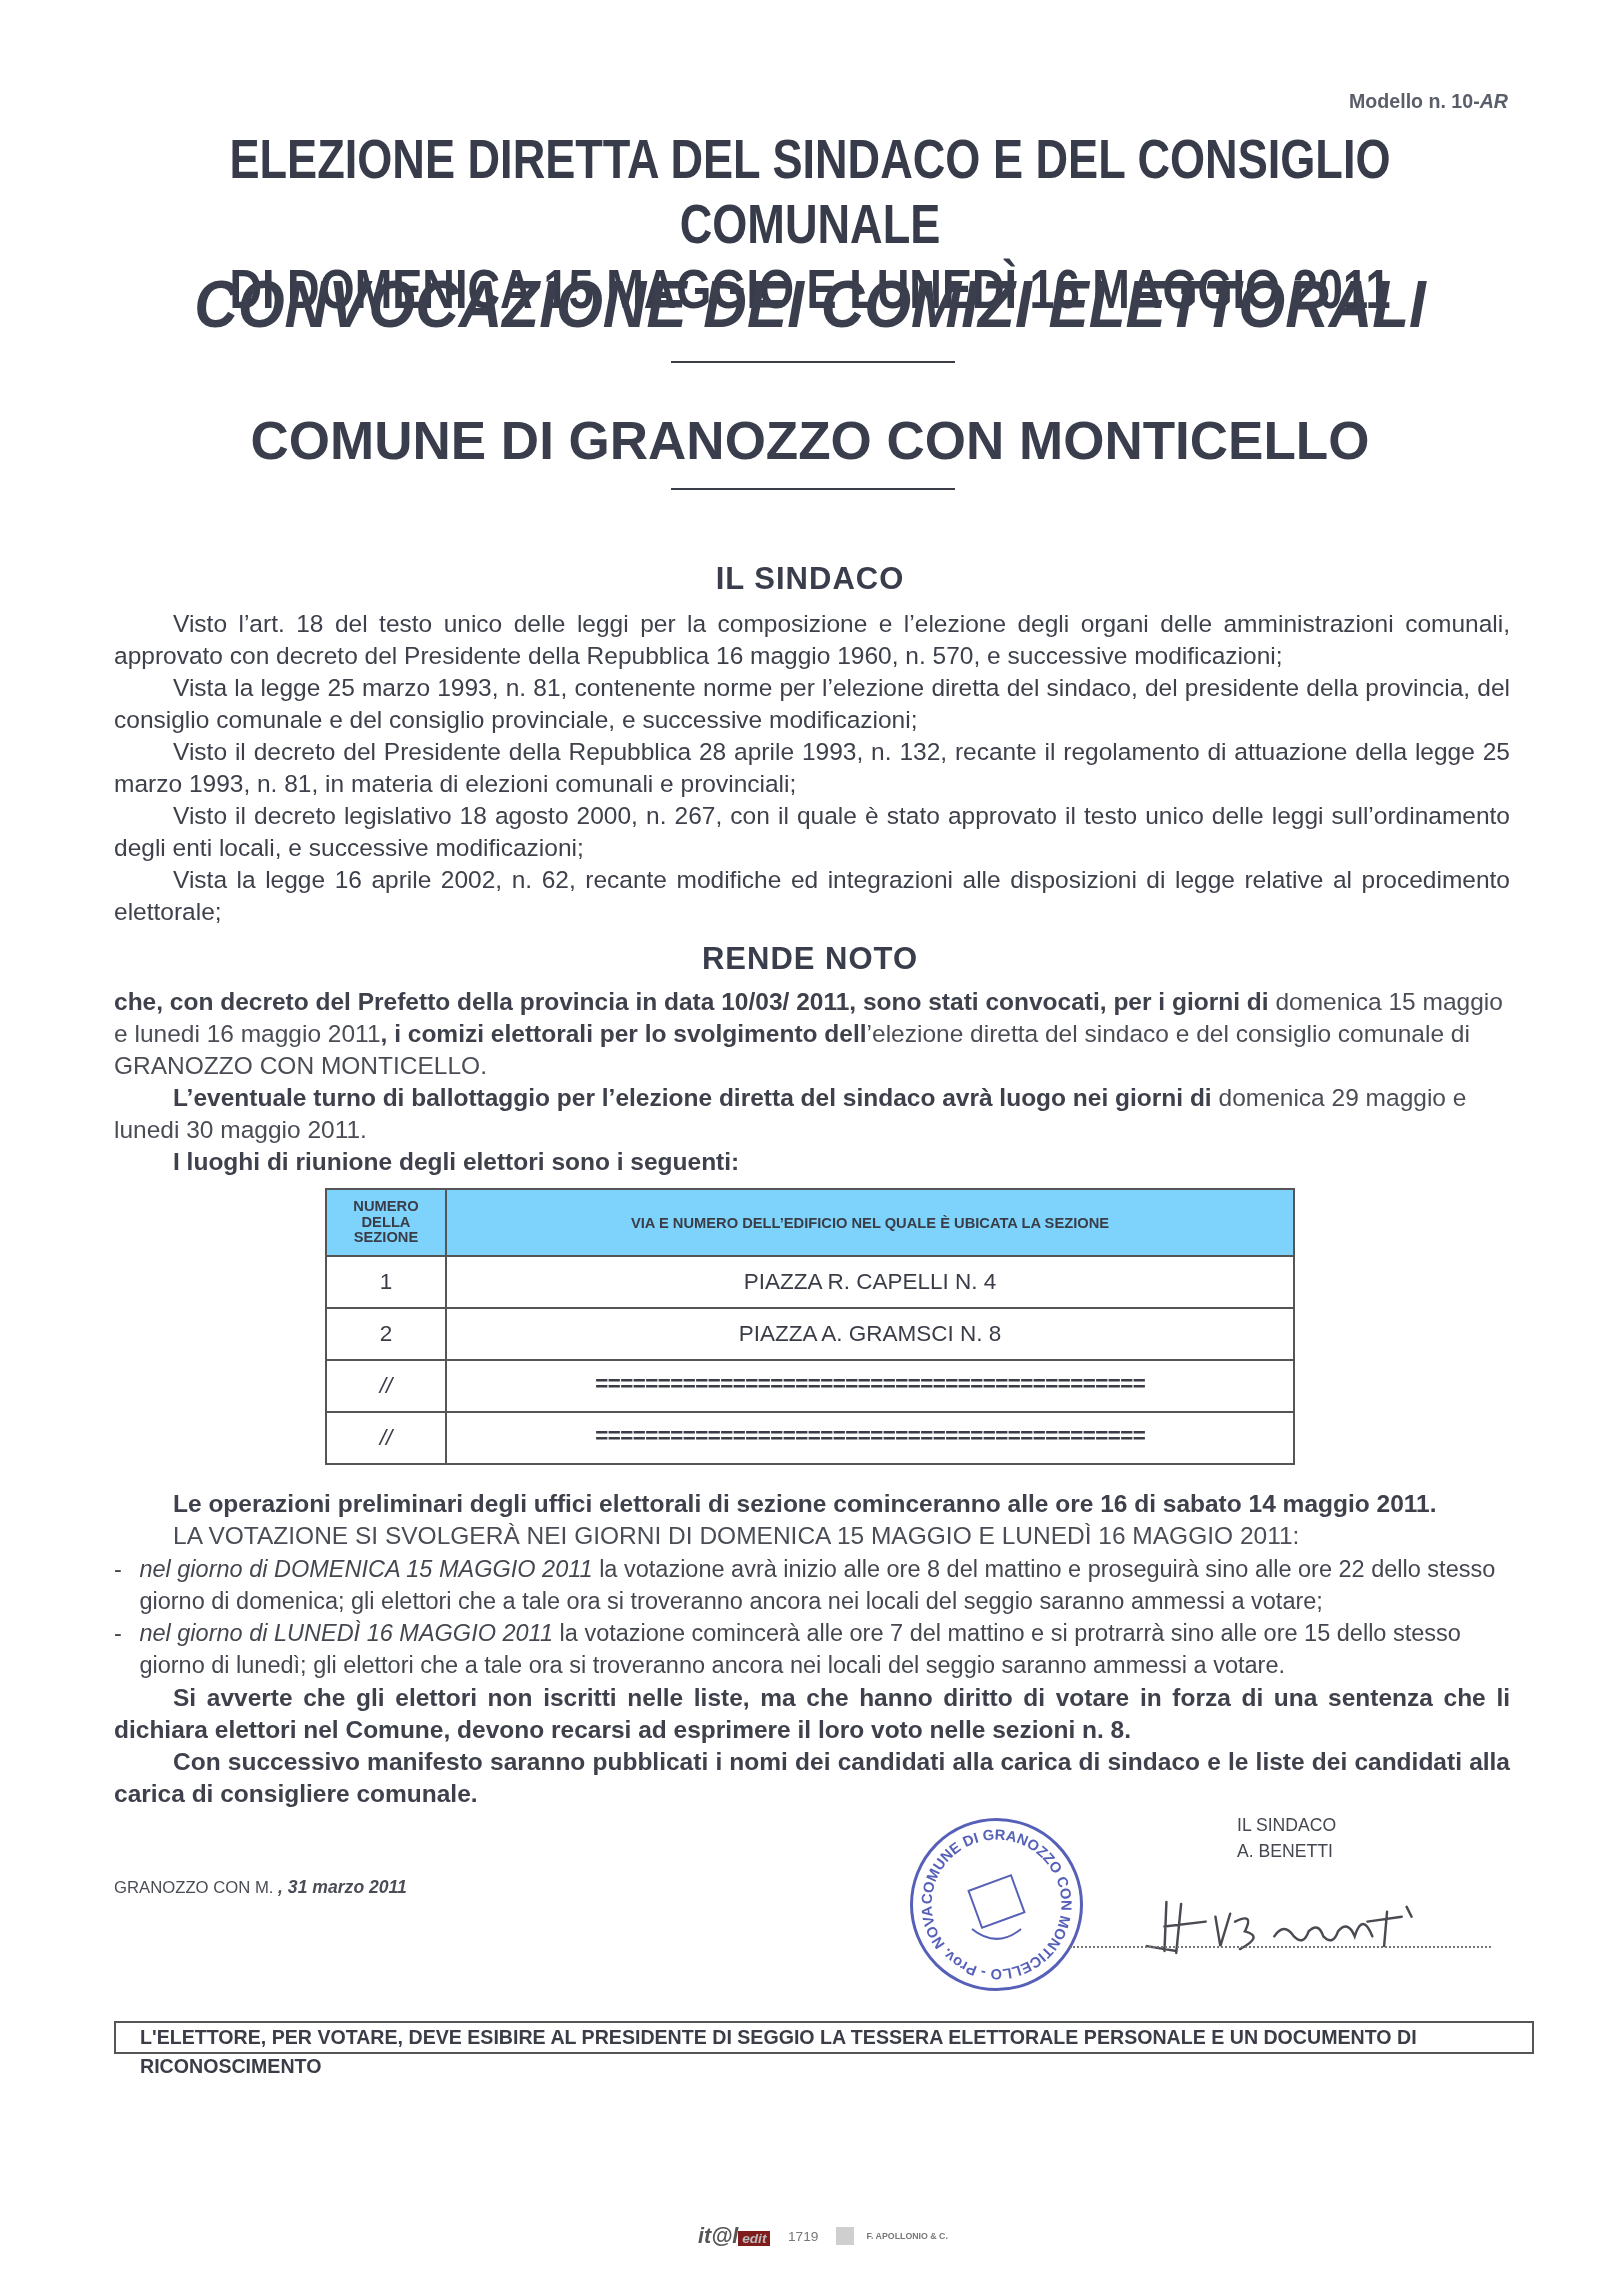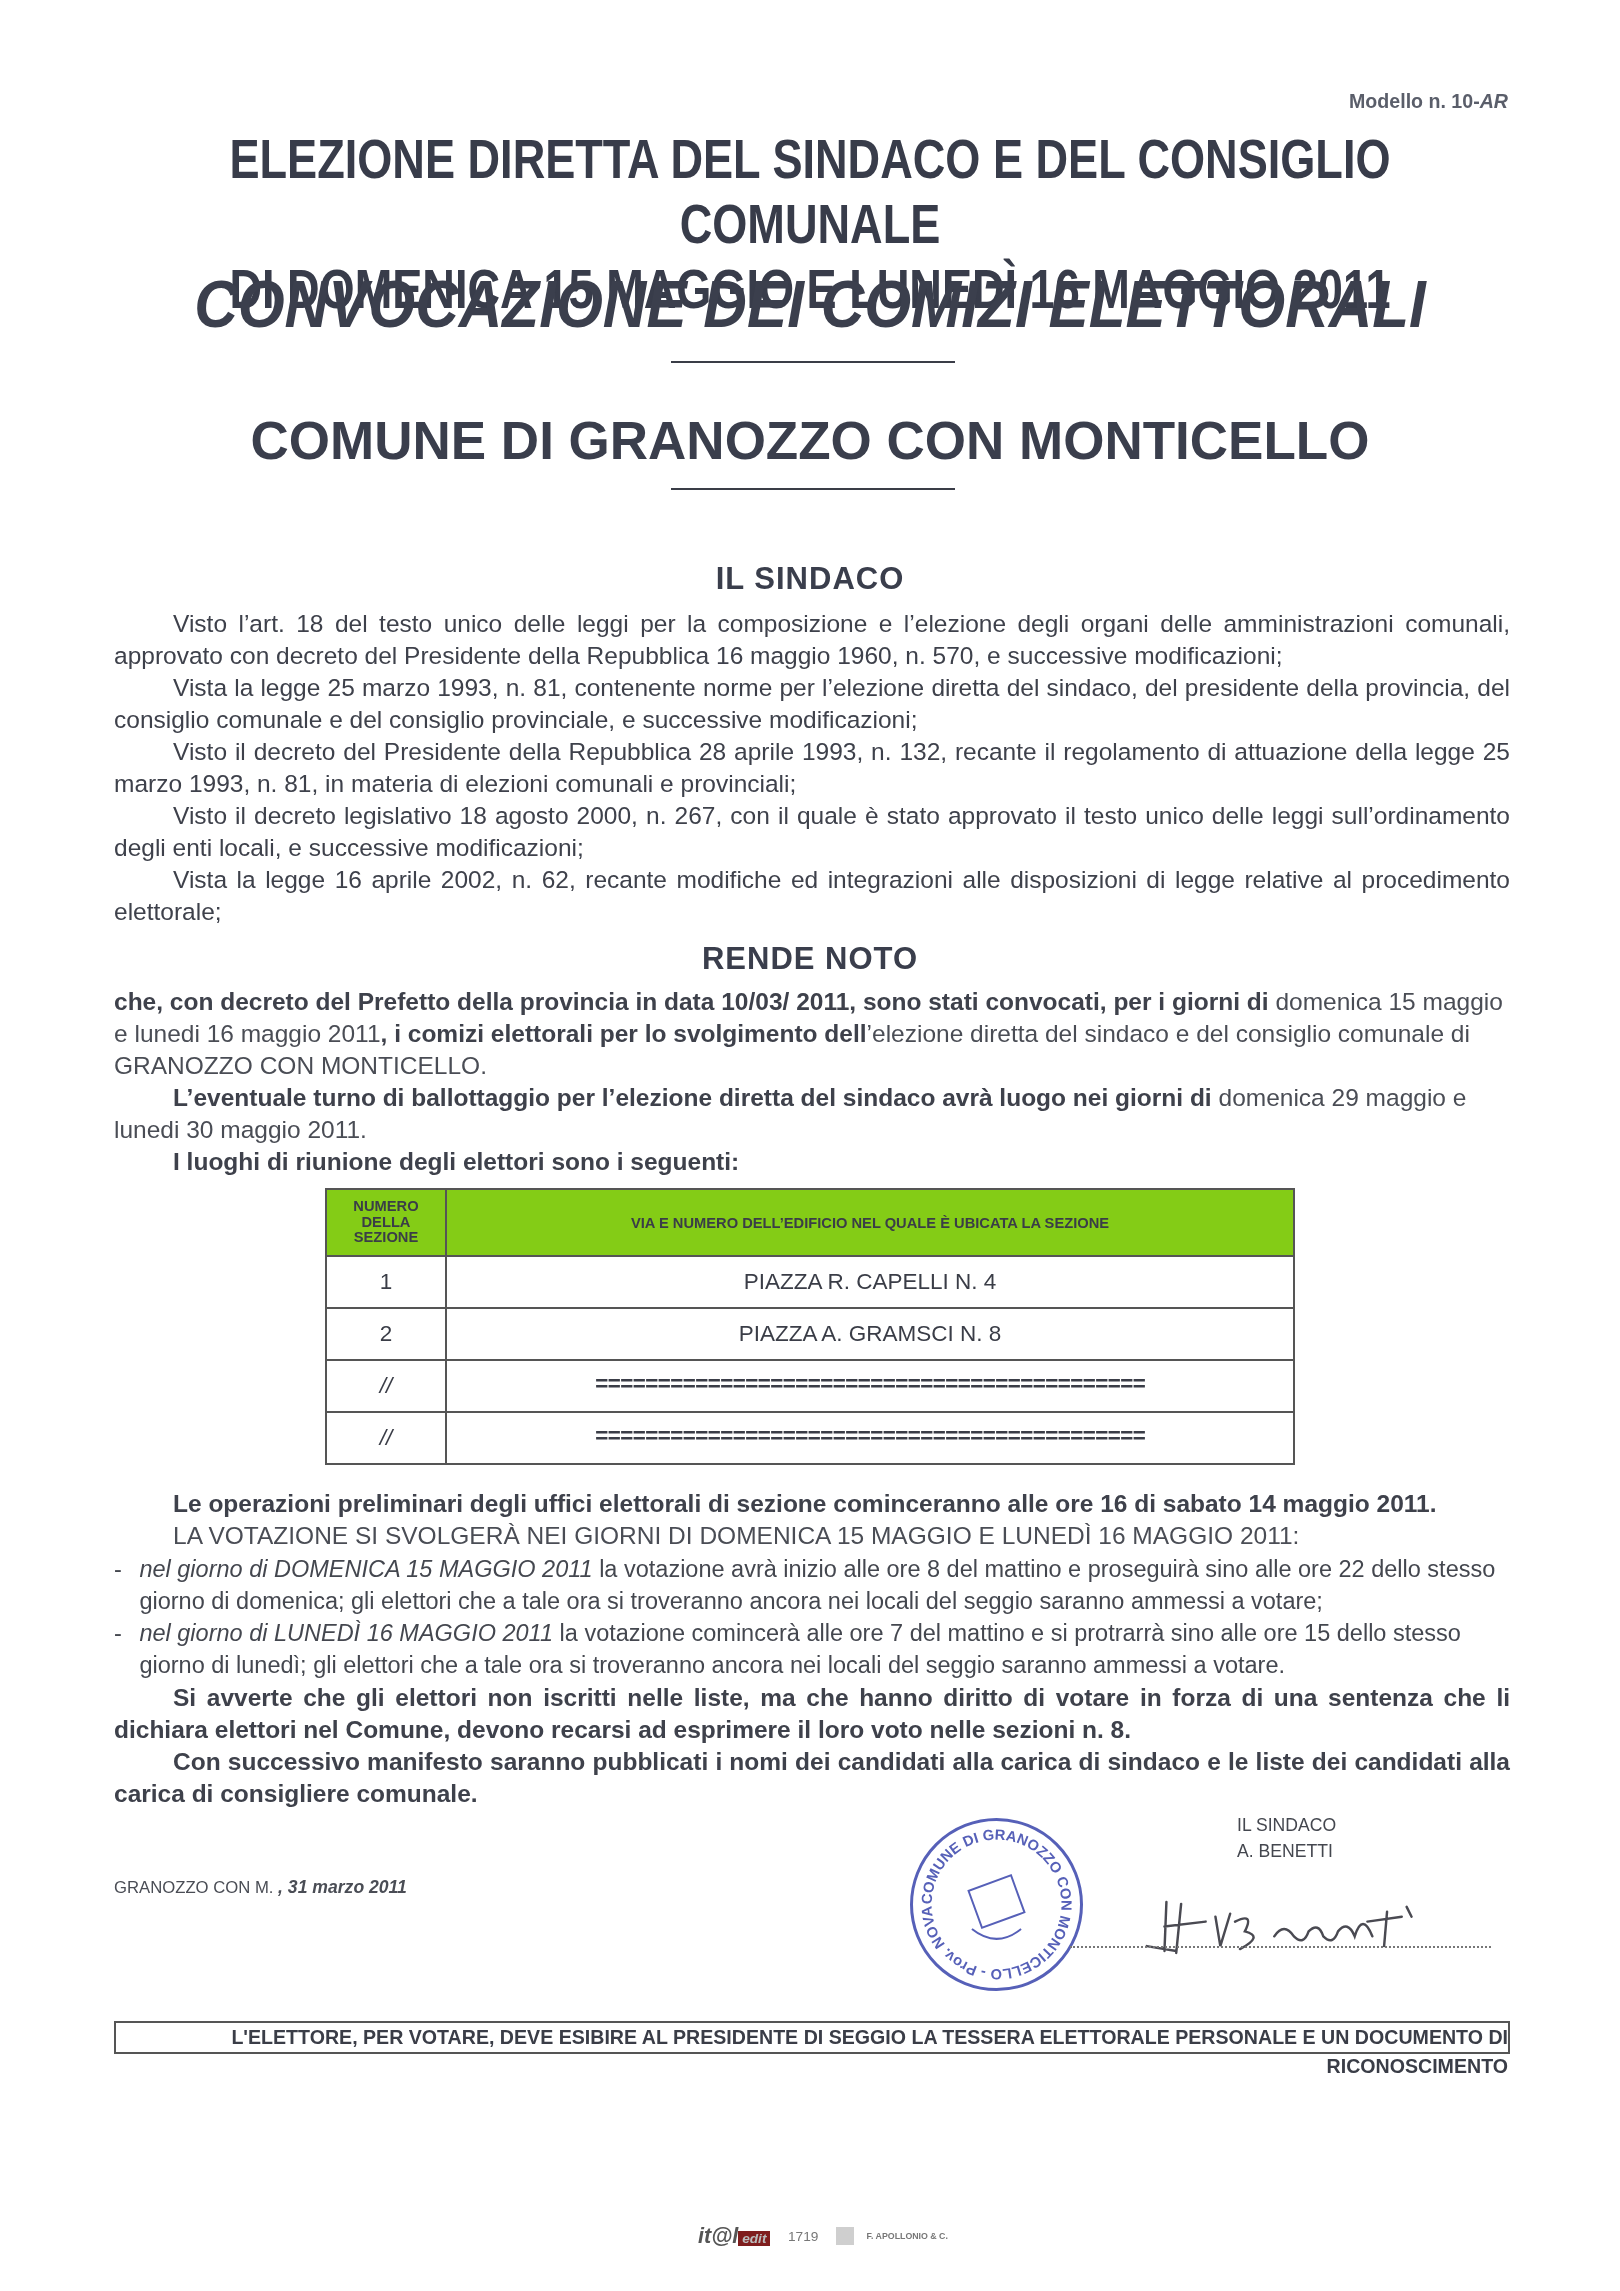--- a/index.html
+++ b/index.html
@@ -15,34 +15,34 @@
   .rule { height: 2px; background: #3a3d47; }
   .comune { left: 0; width: 1620px; top: 410px; text-align: center; font-weight: bold; font-size: 53px; color: #3a3e4c; }
   .heading { left: 0; width: 1620px; text-align: center; font-weight: bold; font-size: 31px; color: #3a3e4c; letter-spacing: 1px; }
   .body { left: 114px; width: 1396px; font-size: 24.5px; line-height: 32px; color: #3e414b; text-align: justify; }
   .body p { margin: 0; }
   .indent { text-indent: 59px; }
   .b { font-weight: bold; }
   .light { font-weight: normal; color: #4a4d55; }
   table.sezioni { position: absolute; left: 325px; top: 1188px; width: 970px; border-collapse: collapse; }
   table.sezioni td, table.sezioni th { border: 2px solid #555; text-align: center; color: #3a3d47; }
-  table.sezioni th { background: #84cc16; font-size: 14.7px; font-weight: bold; height: 63px; }
+  table.sezioni th { background: #7dd3fc; font-size: 14.7px; font-weight: bold; height: 63px; }
   table.sezioni th.num { width: 116px; line-height: 15.7px; }
   table.sezioni td { height: 48px; font-size: 22.5px; }
   .dashes { font-family: "Liberation Mono", monospace; font-size: 15.7px; font-weight: bold; letter-spacing: -1px; color: #444; line-height: 7.8px; }
   .dash-list { left: 112px; width: 1402px; font-size: 23.5px; line-height: 32px; color: #44474f; }
   .dash-list .item { padding-left: 27.4px; position: relative; }
   .dash-list .item .mark { position: absolute; left: 2px; top: 0; }
   .firma-title { left: 1237px; top: 1813px; font-size: 17.6px; line-height: 25.5px; color: #44474f; text-align: left; }
   .luogo { left: 114px; top: 1877px; font-size: 16.7px; color: #4a4d55; }
   .luogo b { font-style: italic; font-size: 17.6px; }
   .stamp { left: 910px; top: 1818px; width: 167px; height: 167px; border: 3.9px solid #5660b8; border-radius: 50%; color: #5660b8; }
   .sigline { left: 1070px; top: 1946px; width: 421px; border-bottom: 2.9px dotted #777; }
-  .avviso { left: 114px; top: 2021px; width: 1392px; height: 29px; border: 2px solid #555; text-align: right;
-            font-weight: bold; font-size: 19.6px; line-height: 29px; color: #3a3d47; }
+  .avviso { left: 114px; top: 2021px; width: 1392px; height: 29px; border: 2px solid #555; text-align: left;
+            font-weight: bold; font-size: 19.6px; line-height: 29px; color: #3a3d47; padding-left: 24px; }
   .footer { left: 698px; top: 2223px; font-size: 13.7px; color: #777; display: flex; align-items: center; gap: 17.6px; }
   .footer .logo { font-weight: bold; font-style: italic; font-size: 21.6px; color: #555; }
   .footer .logo span { background: #7f1d1d; color: #bbb; font-size: 13.7px; padding: 0 3.9px; }
 </style>
 </head>
 <body>
 
 <div class="abs modello">
   <span>Modello n. 10-</span><i>AR</i>
 </div>

